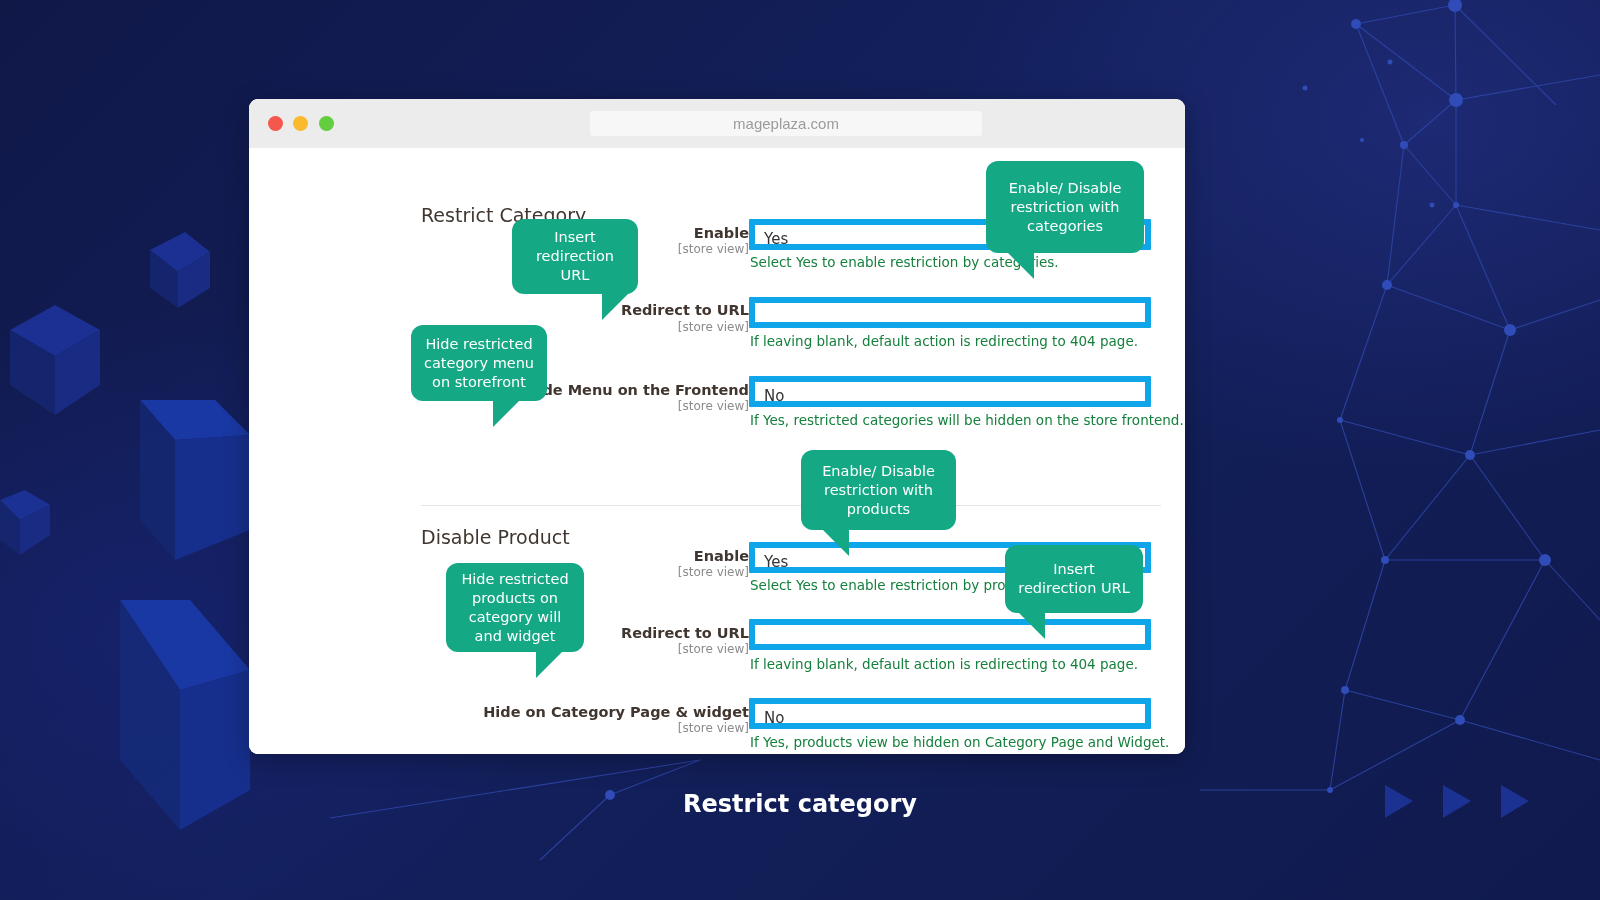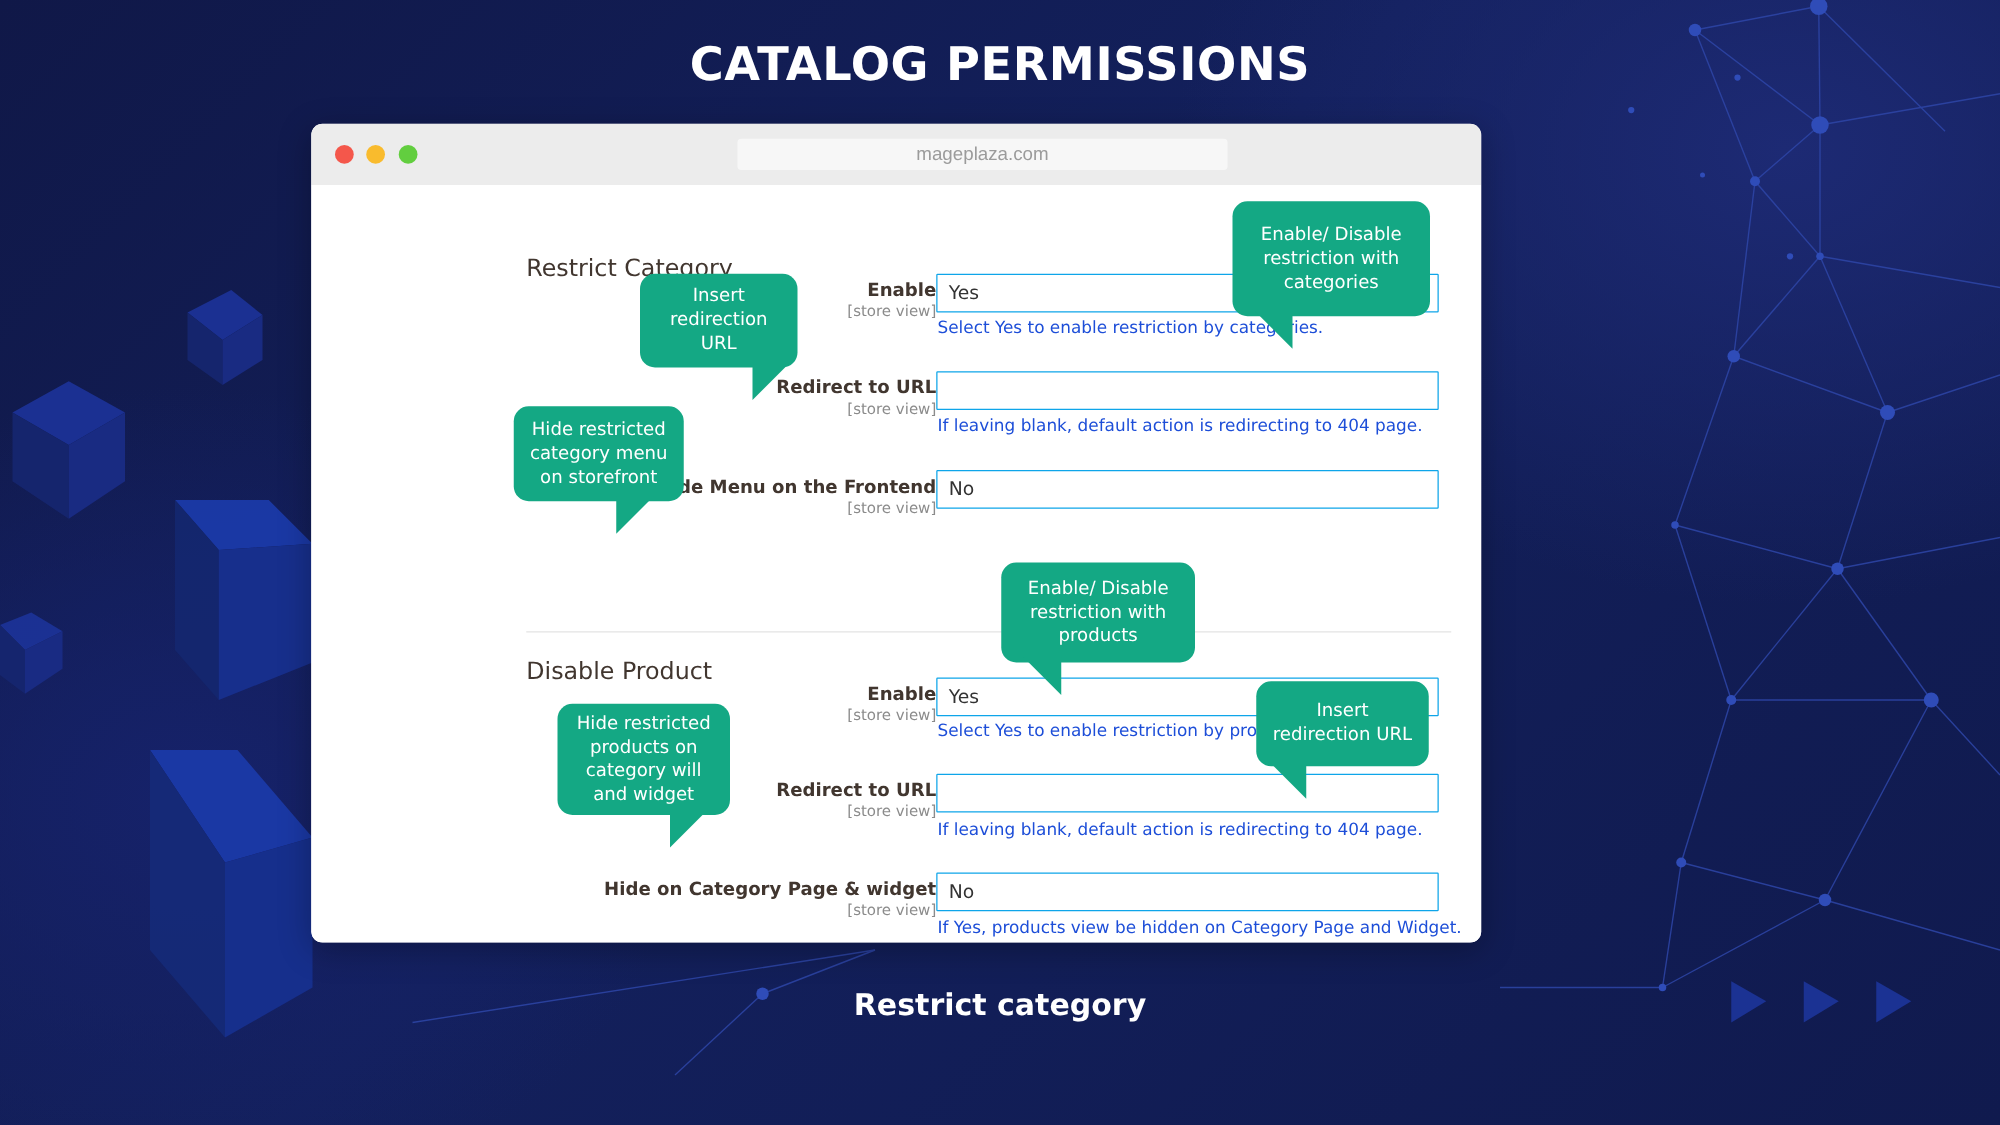--- a/index.html
+++ b/index.html
@@ -106,33 +106,33 @@
     text-align: right;
     font-size: 12px;
     color: #8b8b8b;
     font-family: "DejaVu Sans", sans-serif;
     white-space: nowrap;
   }
   .field-input {
     position: absolute;
     height: 31px;
     background: #ffffff;
-    border: 1px solid #0ea5e9;
+    border: 6px solid #0ea5e9;
     border-radius: 1px;
     font-size: 15px;
     color: #333;
     line-height: 29px;
     padding-left: 9px;
     font-family: "DejaVu Sans", sans-serif;
   }
   .field-select { padding-right: 38px; }
   .field-note {
     position: absolute;
     font-size: 13.5px;
-    color: #1d4ed8;
+    color: #15803d;
     font-family: "DejaVu Sans", sans-serif;
     white-space: nowrap;
   }
 
   
   .callout {
     position: absolute;
     background: #14a884;
     border-radius: 12px;
     color: #ffffff;
@@ -265,21 +265,20 @@
       <circle cx="1432" cy="205" r="2.5"></circle>
     </g>
 
     <g fill="#1b3293">
       <polygon points="1385,785 1385,818 1413,801"></polygon>
       <polygon points="1443,785 1443,818 1471,801"></polygon>
       <polygon points="1501,785 1501,818 1529,801"></polygon>
     </g>
   </svg>
 
-  <div id="page-title">CATALOG PERMISSIONS</div>
 
   <div id="browser">
 
     <div id="browser-bar">
       <span class="dot" id="dot-red"></span>
       <span class="dot" id="dot-yellow"></span>
       <span class="dot" id="dot-green"></span>
       <div id="url-bar">mageplaza.com</div>
     </div>
 
@@ -293,20 +292,21 @@
       <div class="field-note" style="left:501px; top:106px;">Select Yes to enable restriction by categories.</div>
 
       <div class="field-label" style="left:300px; top:154px; width:200px;">Redirect to URL</div>
       <div class="field-scope" style="left:300px; top:172px; width:200px;">[store view]</div>
       <div class="field-input" style="left:500px; top:149px; width:402px;"></div>
       <div class="field-note" style="left:501px; top:185px;">If leaving blank, default action is redirecting to 404 page.</div>
 
       <div class="field-label" style="left:240px; top:234px; width:260px;">Hide Menu on the Frontend</div>
       <div class="field-scope" style="left:240px; top:251px; width:260px;">[store view]</div>
       <div class="field-input field-select" style="left:500px; top:228px; width:402px;">No</div>
+      <div class="field-note" style="left:501px; top:264px;">If Yes, restricted categories will be hidden on the store frontend.</div>
 
       <div class="divider"></div>
 
       <div class="section-title" id="title-restrict-product">Disable Product</div>
 
       <div class="field-label" style="left:340px; top:400px; width:160px;">Enable</div>
       <div class="field-scope" style="left:340px; top:417px; width:160px;">[store view]</div>
       <div class="field-input field-select" style="left:500px; top:394px; width:402px;">Yes</div>
       <div class="field-note" style="left:501px; top:429px;">Select Yes to enable restriction by products.</div>
 

